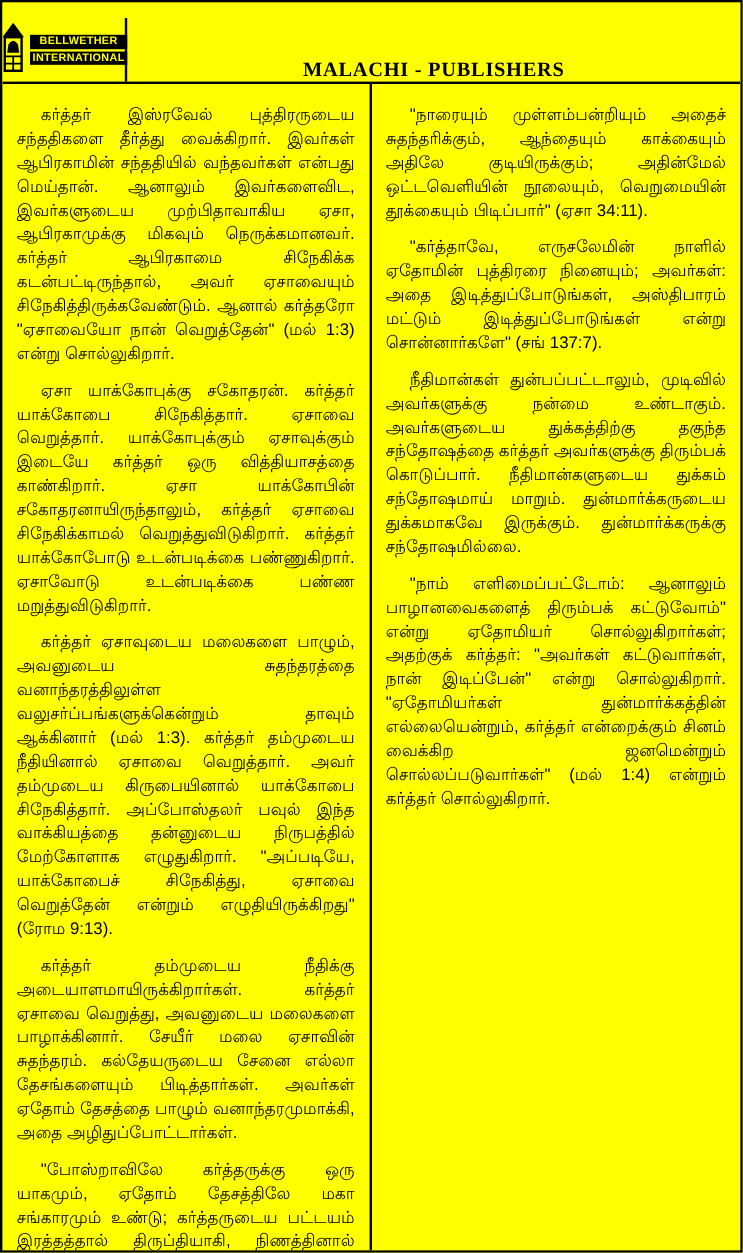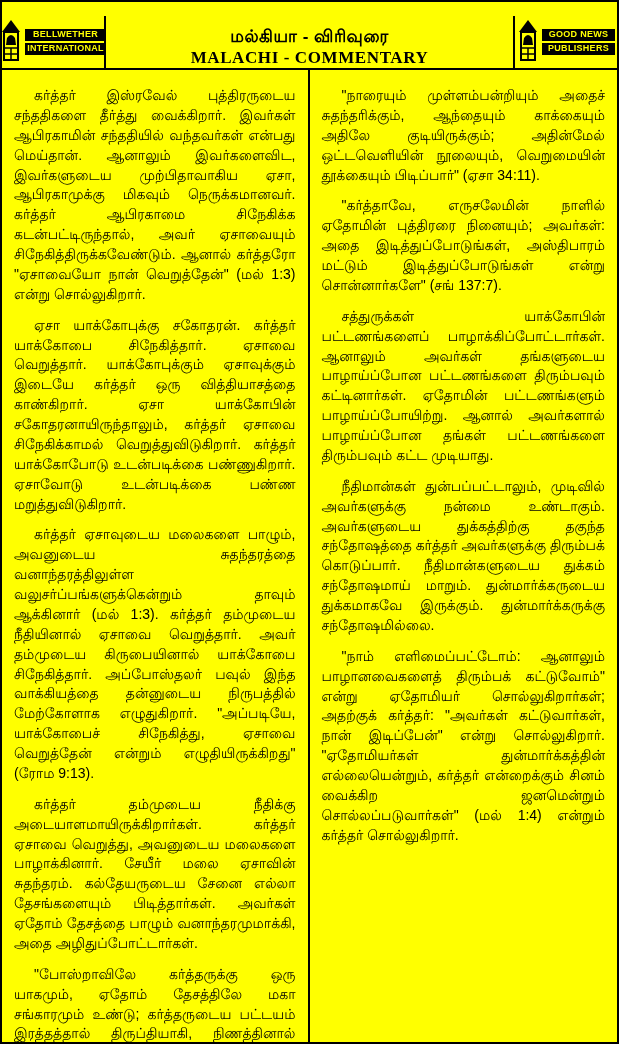--- a/index.html
+++ b/index.html
@@ -142,58 +142,38 @@
           </svg>
         </span>
         <span class="logo-words">
           <span class="logo-word">BELLWETHER</span>
           <span class="logo-word">INTERNATIONAL</span>
         </span>
       </div>
     </div>
 
     <div class="title-box">
-      <div class="title-tamil">மல்கியா - விரிவுரை</div>
-      <div class="title-english">MALACHI - COMMENTARY</div>
+      <div class="title-english">MALACHI - PUBLISHERS</div>
     </div>
 
-    <div class="logo-box right">
-      <div class="logo-inner">
-        <span class="logo-glyph">
-          <svg width="22" height="44" viewBox="0 0 22 44" aria-hidden="true">
-            <polygon points="11,2 20,14 2,14" fill="#000"></polygon>
-            <rect x="4" y="14" width="14" height="28" fill="none" stroke="#000" stroke-width="2"></rect>
-            <path d="M7 20 q4 -6 8 0 l1 7 h-10 z" fill="#000"></path>
-            <line x1="4" y1="30" x2="18" y2="30" stroke="#000" stroke-width="1.5"></line>
-            <line x1="11" y1="30" x2="11" y2="42" stroke="#000" stroke-width="1.5"></line>
-            <line x1="4" y1="36" x2="18" y2="36" stroke="#000" stroke-width="1.5"></line>
-          </svg>
-        </span>
-        <span class="logo-words">
-          <span class="logo-word">GOOD NEWS</span>
-          <span class="logo-word">PUBLISHERS</span>
-        </span>
-      </div>
-    </div>
 
   </div>
 
   <div class="columns">
 
     <div class="col left">
       <p class="para">கர்த்தர் இஸ்ரவேல் புத்திரருடைய சந்ததிகளை தீர்த்து வைக்கிறார். இவர்கள் ஆபிரகாமின் சந்ததியில் வந்தவர்கள் என்பது மெய்தான். ஆனாலும் இவர்களைவிட, இவர்களுடைய முற்பிதாவாகிய ஏசா, ஆபிரகாமுக்கு மிகவும் நெருக்கமானவர். கர்த்தர் ஆபிரகாமை சிநேகிக்க கடன்பட்டிருந்தால், அவர் ஏசாவையும் சிநேகித்திருக்கவேண்டும். ஆனால் கர்த்தரோ "ஏசாவையோ நான் வெறுத்தேன்" (மல் 1:3) என்று சொல்லுகிறார்.</p>
       <p class="para">ஏசா யாக்கோபுக்கு சகோதரன். கர்த்தர் யாக்கோபை சிநேகித்தார். ஏசாவை வெறுத்தார். யாக்கோபுக்கும் ஏசாவுக்கும் இடையே கர்த்தர் ஒரு வித்தியாசத்தை காண்கிறார். ஏசா யாக்கோபின் சகோதரனாயிருந்தாலும், கர்த்தர் ஏசாவை சிநேகிக்காமல் வெறுத்துவிடுகிறார். கர்த்தர் யாக்கோபோடு உடன்படிக்கை பண்ணுகிறார். ஏசாவோடு உடன்படிக்கை பண்ண மறுத்துவிடுகிறார்.</p>
       <p class="para">கர்த்தர் ஏசாவுடைய மலைகளை பாழும், அவனுடைய சுதந்தரத்தை வனாந்தரத்திலுள்ள வலுசர்ப்பங்களுக்கென்றும் தாவும் ஆக்கினார் (மல் 1:3). கர்த்தர் தம்முடைய நீதியினால் ஏசாவை வெறுத்தார். அவர் தம்முடைய கிருபையினால் யாக்கோபை சிநேகித்தார். அப்போஸ்தலர் பவுல் இந்த வாக்கியத்தை தன்னுடைய நிருபத்தில் மேற்கோளாக எழுதுகிறார். "அப்படியே, யாக்கோபைச் சிநேகித்து, ஏசாவை வெறுத்தேன் என்றும் எழுதியிருக்கிறது" (ரோம 9:13).</p>
       <p class="para">கர்த்தர் தம்முடைய நீதிக்கு அடையாளமாயிருக்கிறார்கள். கர்த்தர் ஏசாவை வெறுத்து, அவனுடைய மலைகளை பாழாக்கினார். சேயீர் மலை ஏசாவின் சுதந்தரம். கல்தேயருடைய சேனை எல்லா தேசங்களையும் பிடித்தார்கள். அவர்கள் ஏதோம் தேசத்தை பாழும் வனாந்தரமுமாக்கி, அதை அழிதுப்போட்டார்கள்.</p>
       <p class="para">"போஸ்றாவிலே கர்த்தருக்கு ஒரு யாகமும், ஏதோம் தேசத்திலே மகா சங்காரமும் உண்டு; கர்த்தருடைய பட்டயம் இரத்தத்தால் திருப்தியாகி, நிணத்தினால் பூரிக்கின்றது; ஆட்டுக்குட்டிகள் கடாக்களுடைய இரத்தத்தினாலும், ஆட்டுக் கடாக்களுடைய குண்டிக்காய்களின் கொழுப்பினாலும் திருப்தியாகும்" (ஏசா 34:6).</p>
     </div>
 
     <div class="col right">
       <p class="para">"நாரையும் முள்ளம்பன்றியும் அதைச் சுதந்தரிக்கும், ஆந்தையும் காக்கையும் அதிலே குடியிருக்கும்; அதின்மேல் ஒட்டவெளியின் நூலையும், வெறுமையின் தூக்கையும் பிடிப்பார்" (ஏசா 34:11).</p>
       <p class="para">"கர்த்தாவே, எருசலேமின் நாளில் ஏதோமின் புத்திரரை நினையும்; அவர்கள்: அதை இடித்துப்போடுங்கள், அஸ்திபாரம் மட்டும் இடித்துப்போடுங்கள் என்று சொன்னார்களே" (சங் 137:7).</p>
-      <p class="para">சத்துருக்கள் யாக்கோபின் பட்டணங்களைப் பாழாக்கிப்போட்டார்கள். ஆனாலும் அவர்கள் தங்களுடைய பாழாய்ப்போன பட்டணங்களை திரும்பவும் கட்டினார்கள். ஏதோமின் பட்டணங்களும் பாழாய்ப்போயிற்று. ஆனால் அவர்களால் பாழாய்ப்போன தங்கள் பட்டணங்களை திரும்பவும் கட்ட முடியாது.</p>
       <p class="para">நீதிமான்கள் துன்பப்பட்டாலும், முடிவில் அவர்களுக்கு நன்மை உண்டாகும். அவர்களுடைய துக்கத்திற்கு தகுந்த சந்தோஷத்தை கர்த்தர் அவர்களுக்கு திரும்பக் கொடுப்பார். நீதிமான்களுடைய துக்கம் சந்தோஷமாய் மாறும். துன்மார்க்கருடைய துக்கமாகவே இருக்கும். துன்மார்க்கருக்கு சந்தோஷமில்லை.</p>
       <p class="para">"நாம் எளிமைப்பட்டோம்: ஆனாலும் பாழானவைகளைத் திரும்பக் கட்டுவோம்" என்று ஏதோமியர் சொல்லுகிறார்கள்; அதற்குக் கர்த்தர்: "அவர்கள் கட்டுவார்கள், நான் இடிப்பேன்" என்று சொல்லுகிறார். "ஏதோமியர்கள் துன்மார்க்கத்தின் எல்லையென்றும், கர்த்தர் என்றைக்கும் சினம் வைக்கிற ஜனமென்றும் சொல்லப்படுவார்கள்" (மல் 1:4) என்றும் கர்த்தர் சொல்லுகிறார்.</p>
     </div>
 
   </div>
 
 </div>
 
 </body></html>

